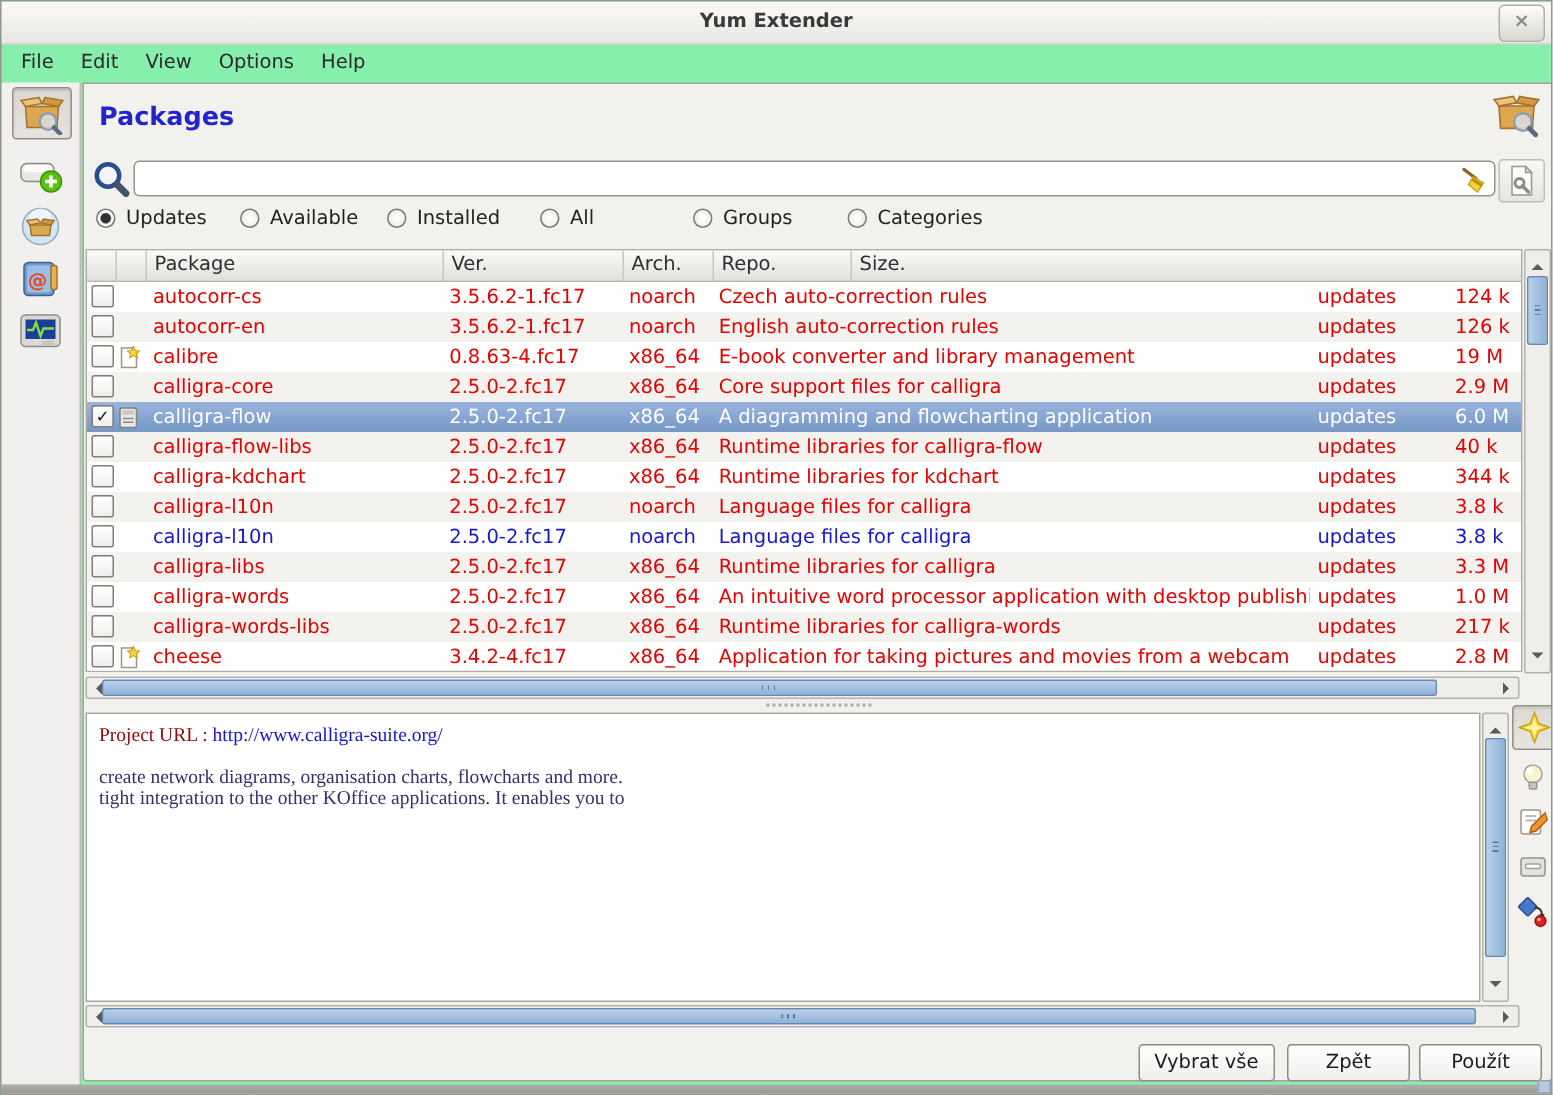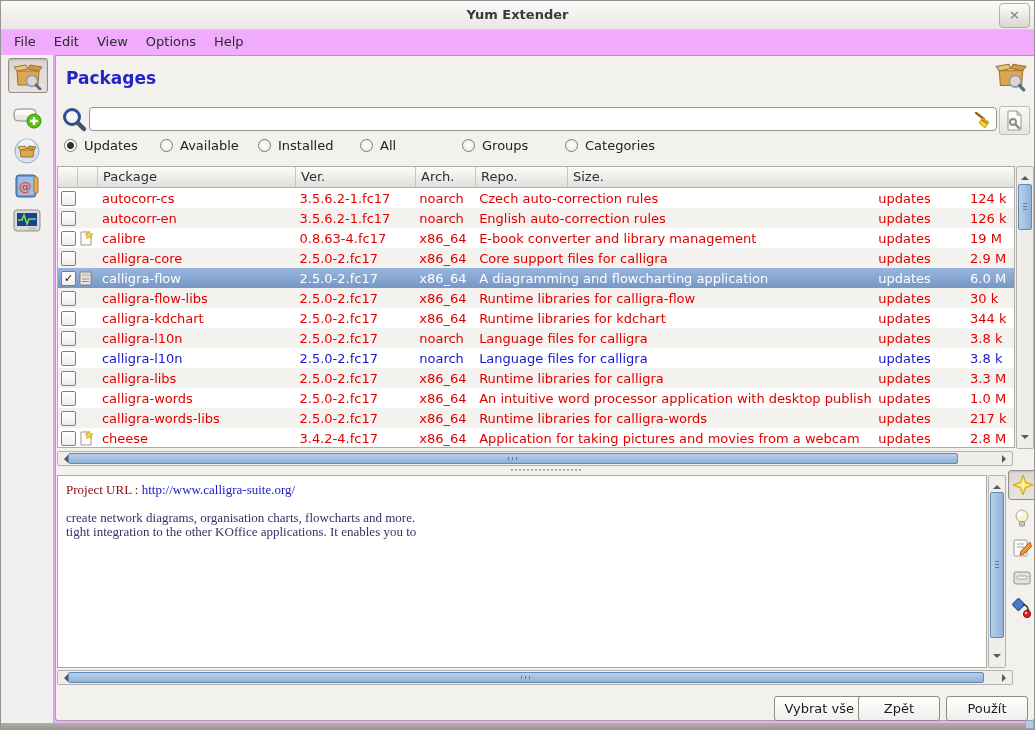--- a/index.html
+++ b/index.html
@@ -1,16 +1,16 @@
 <!DOCTYPE html>
 <html><head>
 <meta charset="utf-8">
 <style>
   html,body{margin:0;padding:0;background:#d6d3cd;font-family:"DejaVu Sans","Liberation Sans",sans-serif;}
-  .window{position:relative;width:1035px;height:730px;background:#f0abfc;border:1px solid #98948f;box-sizing:border-box;overflow:hidden;}
+  .window{position:relative;width:1035px;height:730px;background:#86efac;border:1px solid #98948f;box-sizing:border-box;overflow:hidden;}
   
   .titlebar{position:absolute;left:0;top:0;right:0;height:28px;background:linear-gradient(#fbfaf9,#e9e7e3);border-bottom:1px solid #d3d0cb;}
   .title{position:absolute;left:0;right:0;top:6px;text-align:center;font-size:13px;font-weight:bold;color:#3a3a3a;}
   .close-btn{position:absolute;right:4px;top:2px;width:29px;height:23px;background:linear-gradient(#fdfdfc,#d9d6d0);border:1px solid #b2aea8;border-radius:4px;color:#8c8c8c;font-weight:bold;font-size:13px;text-align:center;line-height:22px;cursor:default;}
   
   .menubar{position:absolute;left:0;top:28px;right:0;height:26px;padding-left:4px;}
   .menu-item{display:inline-block;padding:5px 9px;font-size:13px;color:#2b2b2b;}
   
   .sidebar{position:absolute;left:0;top:54px;bottom:6px;width:52px;background:#f1f0ee;border-right:1px solid #bcb9b4;}
   .side-btn{position:absolute;left:7px;width:38px;height:33px;display:flex;align-items:center;justify-content:center;border-radius:3px;}
@@ -288,21 +288,21 @@
           <div class="trow">
        <span class="c col0">
          <span class="cb"></span>
        </span>
        <span class="c col1"></span>
        <span class="c col2">calligra-flow-libs</span>
        <span class="c col3">2.5.0-2.fc17</span>
        <span class="c col4">x86_64</span>
        <span class="c col5">Runtime libraries for calligra-flow</span>
        <span class="c col6">updates</span>
-       <span class="c col7">30 k</span>
+       <span class="c col7">40 k</span>
      </div>
           <div class="trow">
        <span class="c col0">
          <span class="cb"></span>
        </span>
        <span class="c col1"></span>
        <span class="c col2">calligra-kdchart</span>
        <span class="c col3">2.5.0-2.fc17</span>
        <span class="c col4">x86_64</span>
        <span class="c col5">Runtime libraries for kdchart</span>
@@ -464,21 +464,21 @@
     </div>
 
     <div class="hscroll" style="left:1px;top:614px;width:956px;">
       <span class="arr left" style="left:2px;top:3px;"></span>
       <div class="hthumb" style="left:10px;width:916px;">
           <span class="grip"></span>
         </div>
       <span class="arr right" style="right:2px;top:3px;"></span>
     </div>
 
-    <div class="btn" style="right:169px;">Vybrat vše</div>
+    <div class="btn" style="right:184px;">Vybrat vše</div>
     <div class="btn" style="right:94px;">Zpět</div>
     <div class="btn" style="right:6px;">Použít</div>
 
   </div>
 
   <div class="bottom-band"></div>
   <div class="resize-grip"></div>
 </div>
 
 </body></html>

